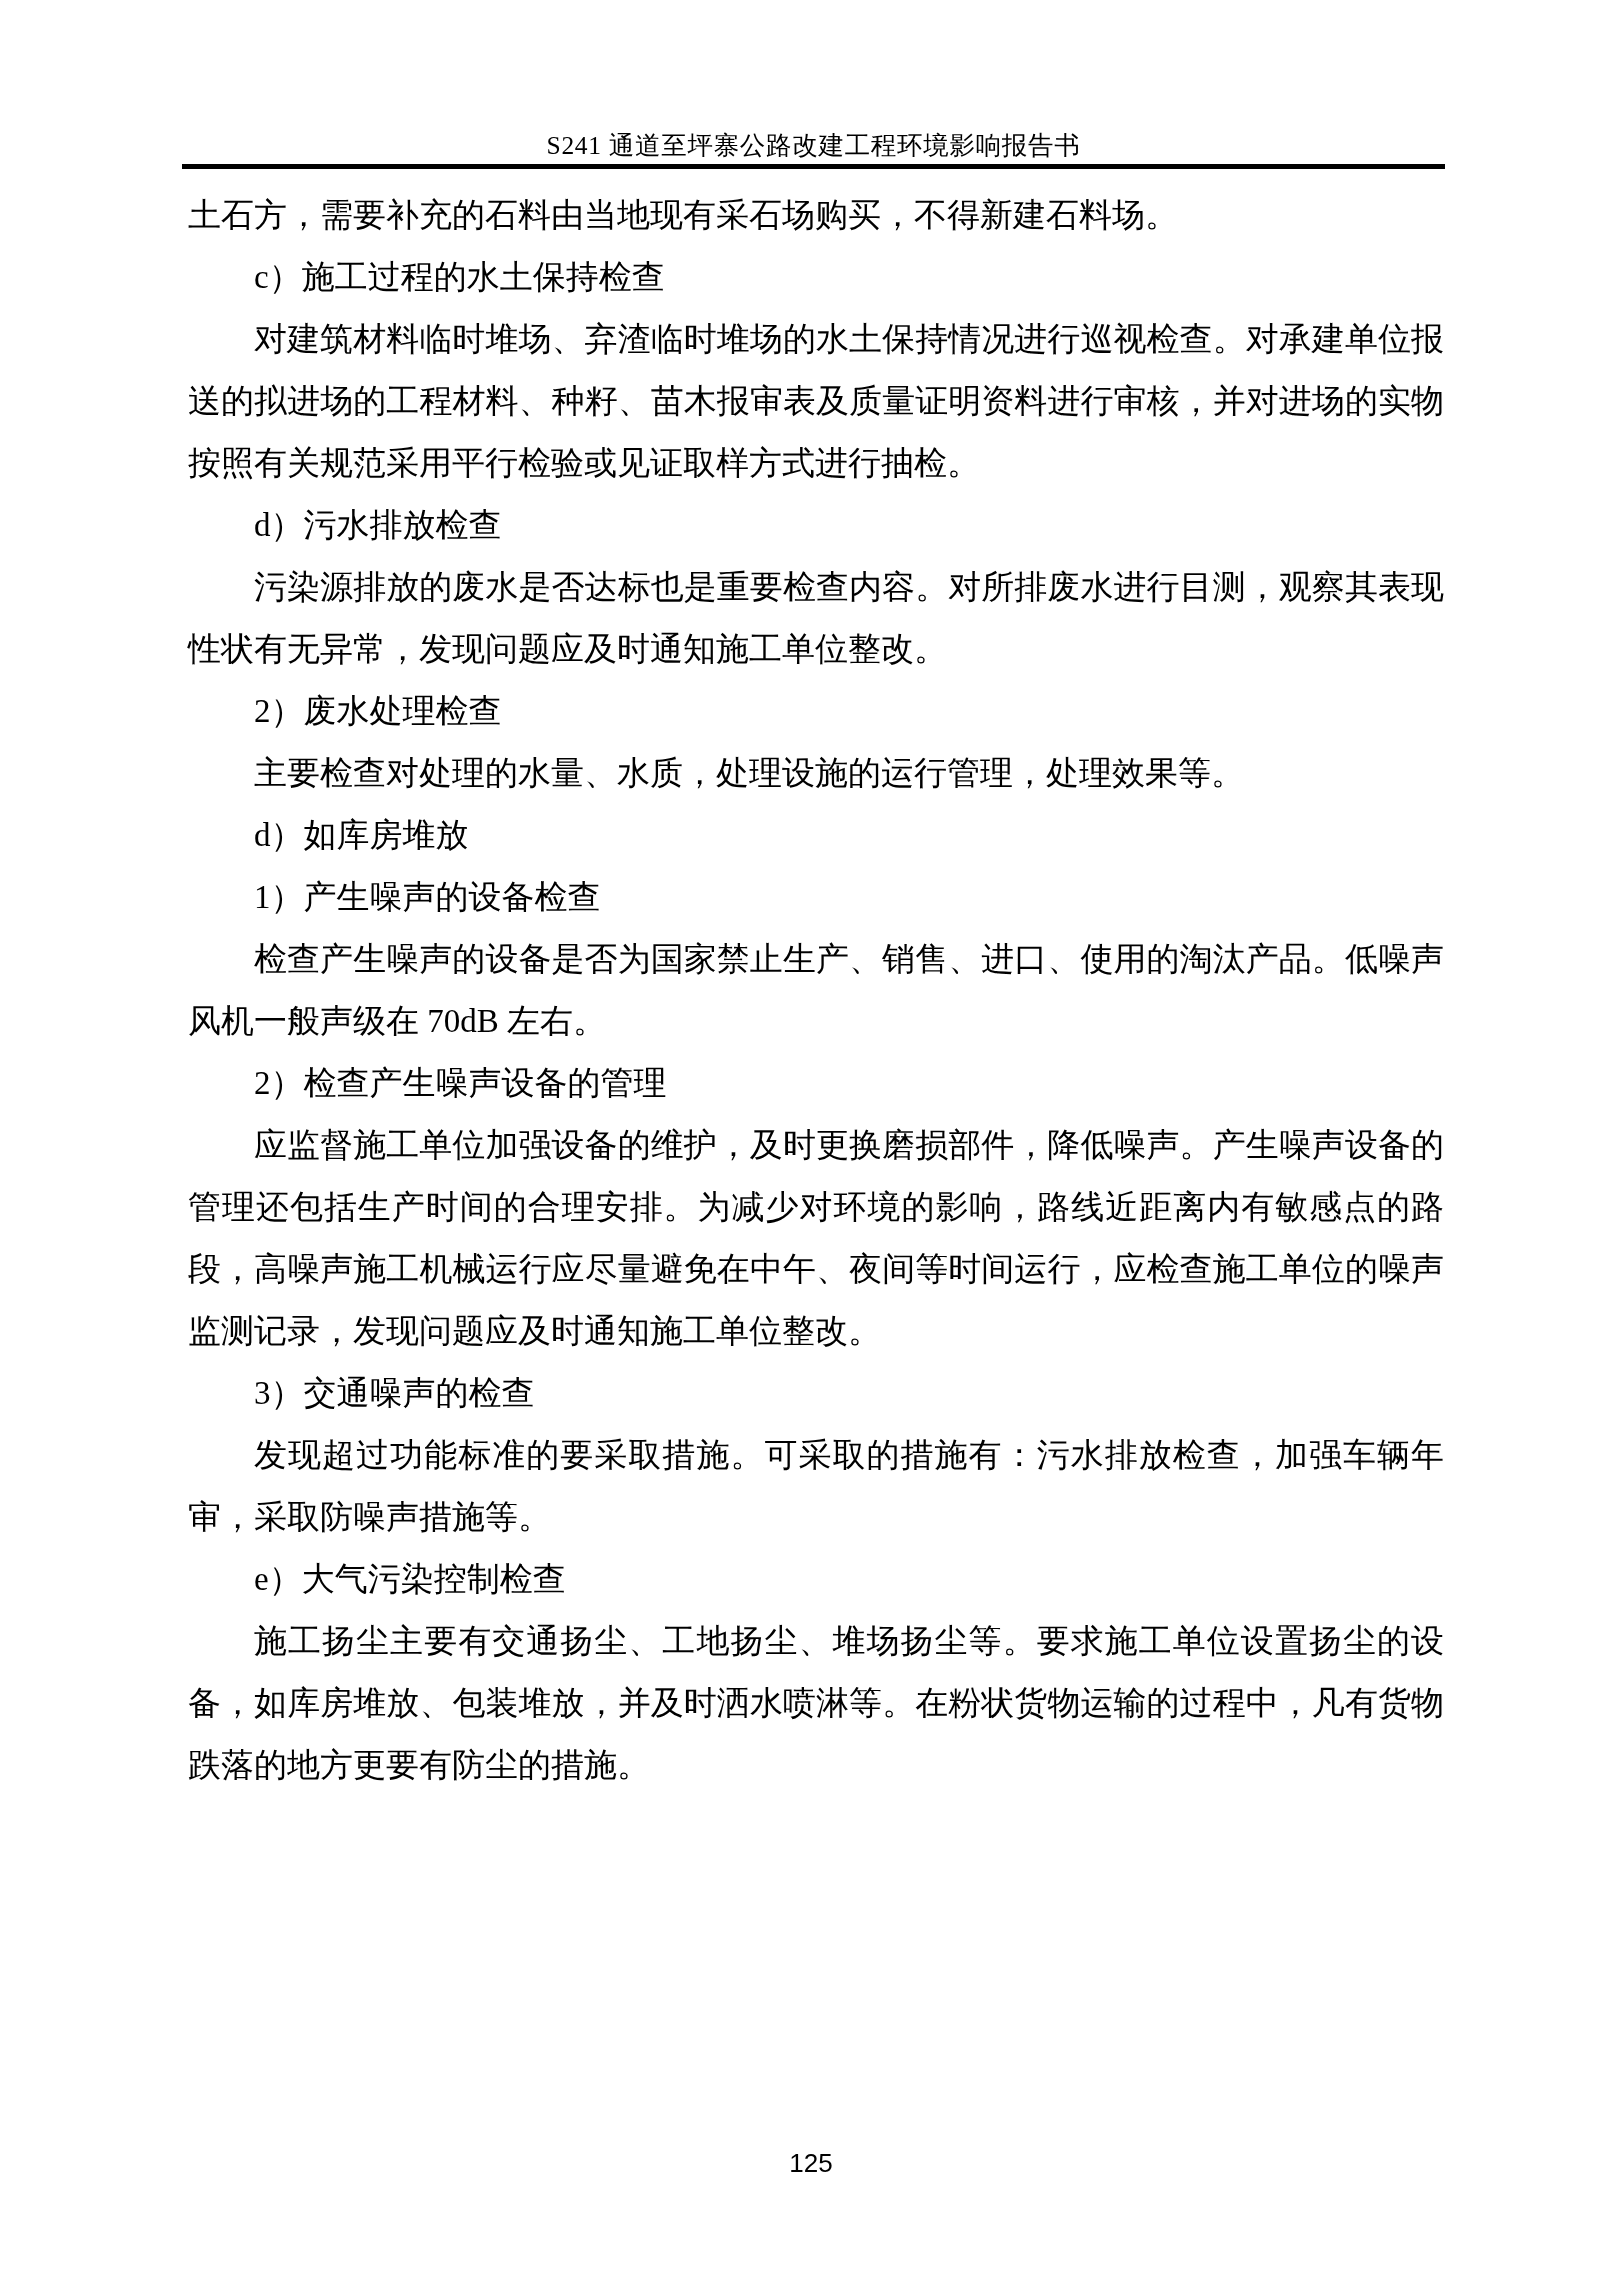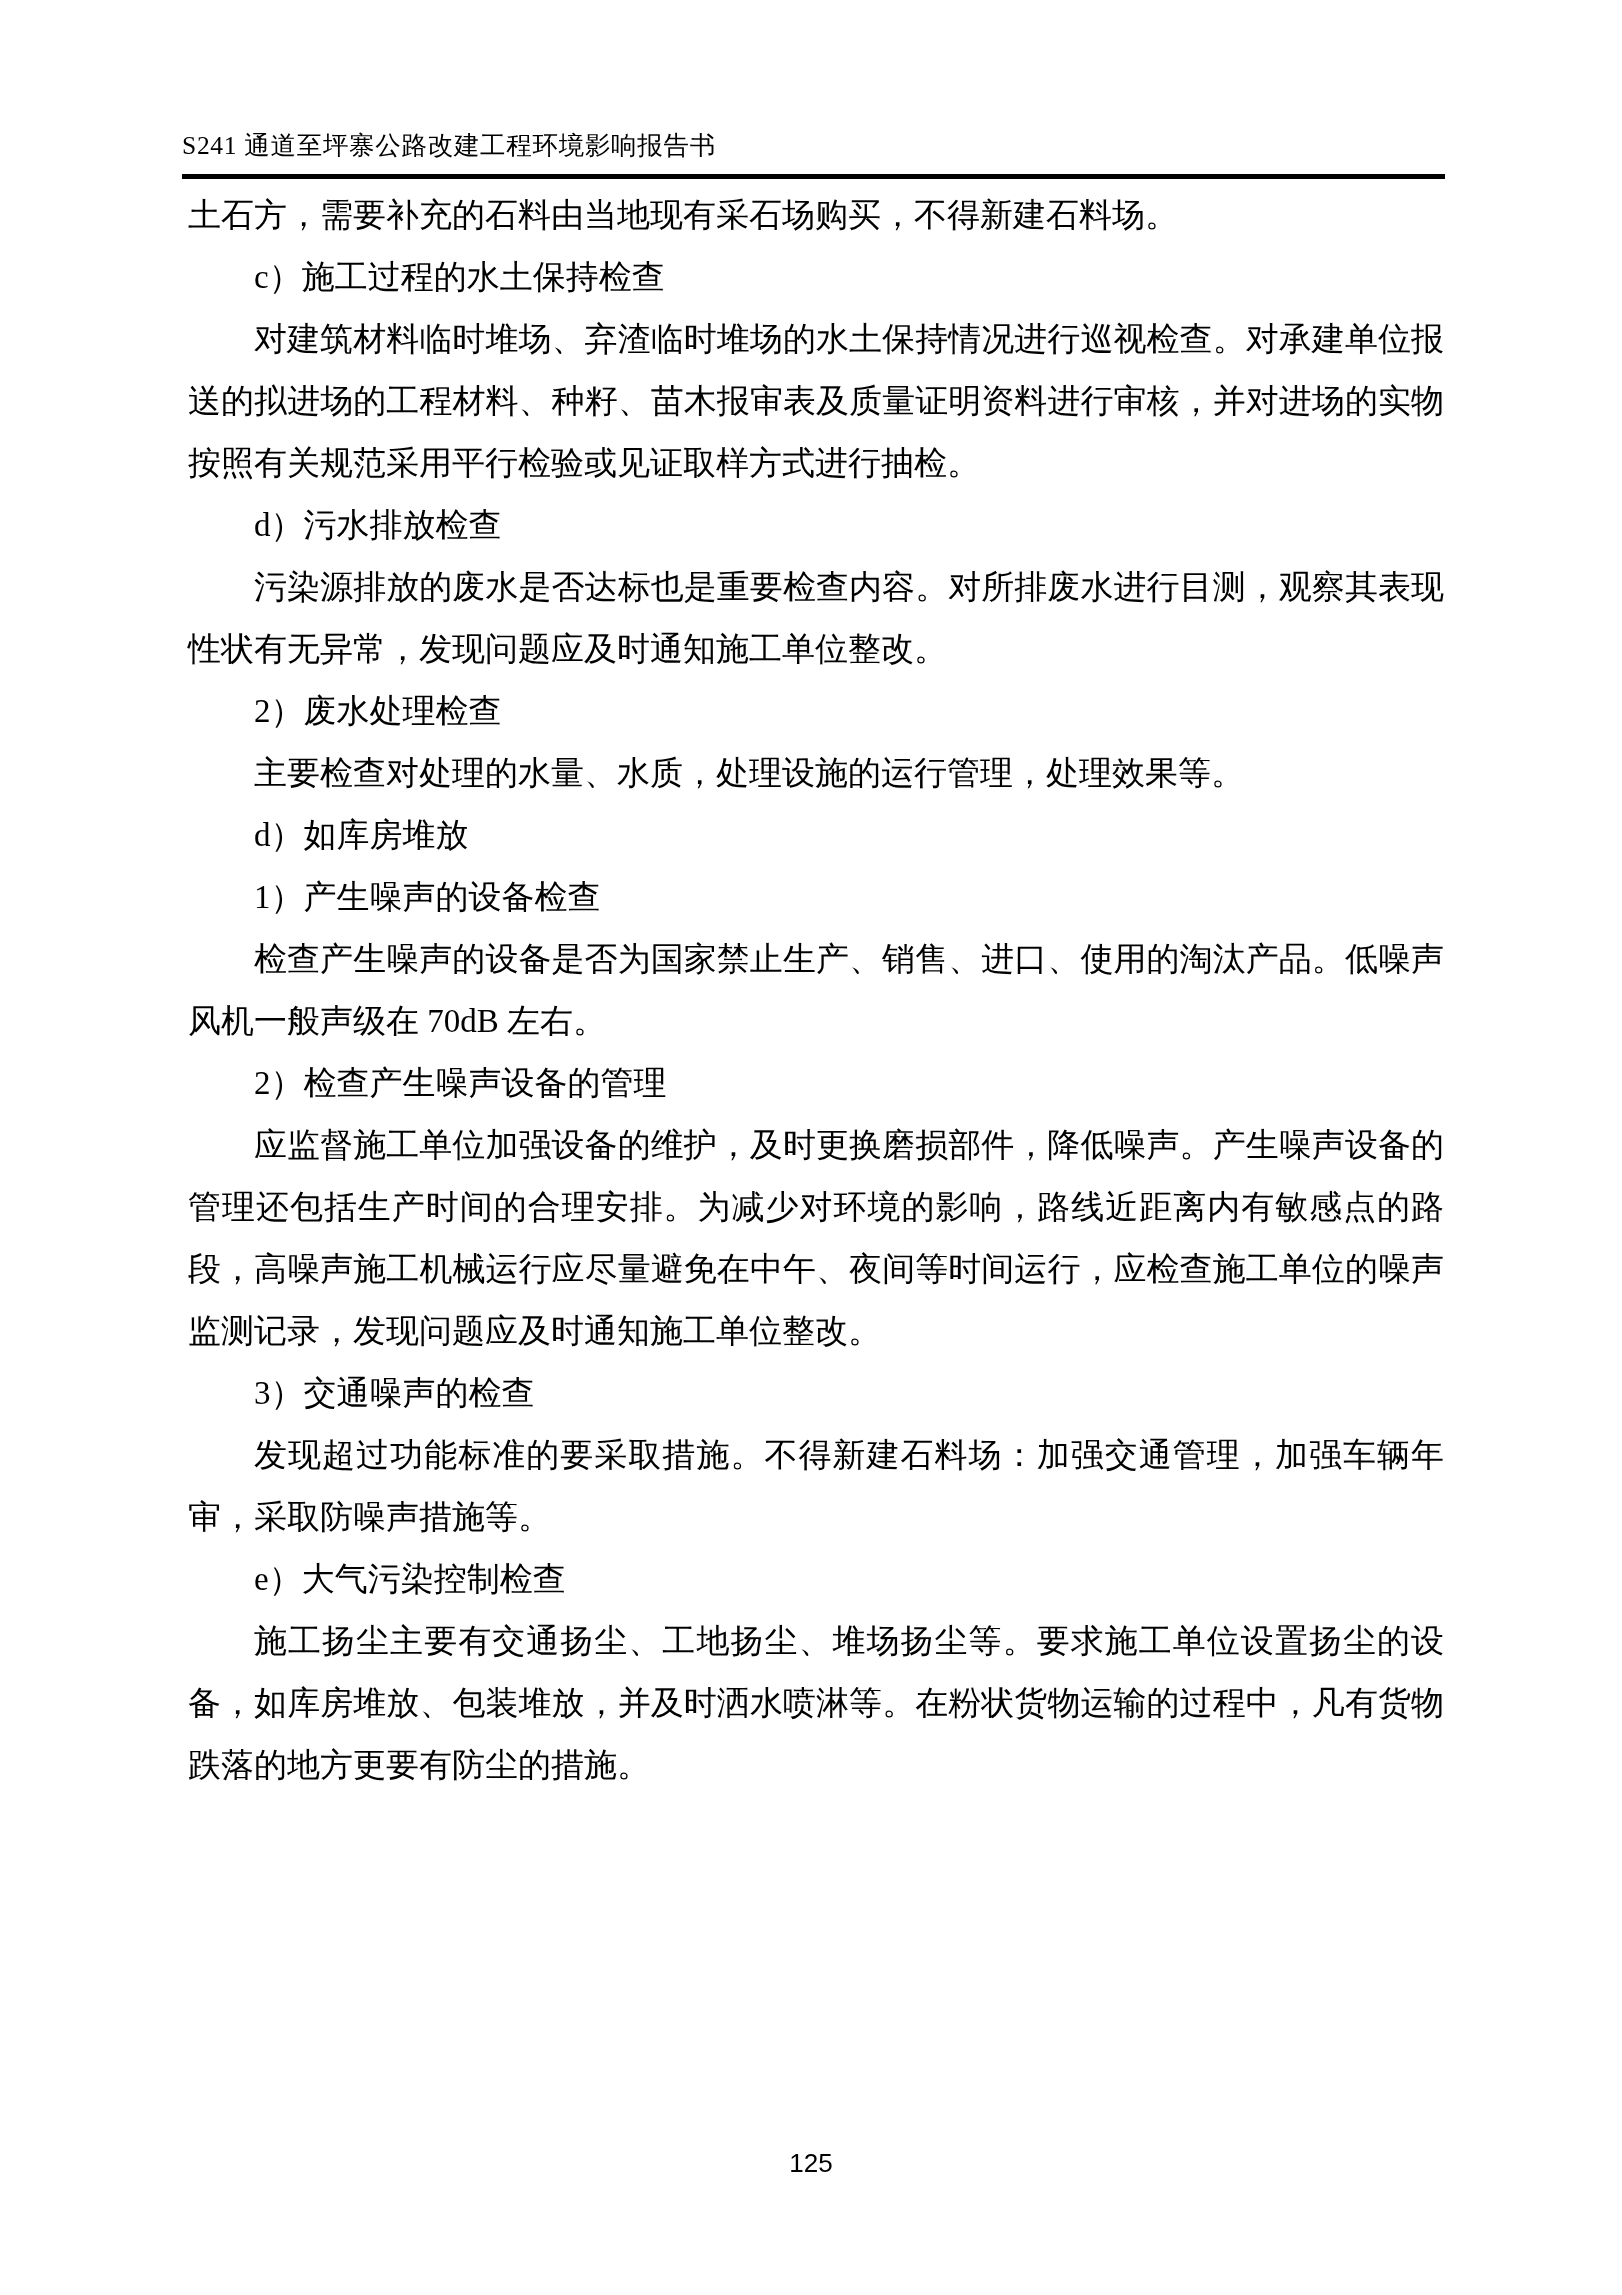--- a/index.html
+++ b/index.html
@@ -15,24 +15,24 @@
     position: relative;
     width: 1622px;
     height: 2295px;
     background: #ffffff;
   }
   .page-header {
     position: absolute;
     top: 128px;
     left: 182px;
     width: 1263px;
-    text-align: left;
+    text-align: center;
     font-size: 25.5px;
     letter-spacing: 0.7px;
-    padding-bottom: 11px;
+    padding-bottom: 1px;
     border-bottom: 5.9px solid #000000;
     white-space: nowrap;
   }
   .doc-body {
     position: absolute;
     top: 184px;
     left: 188px;
     width: 1256px;
     font-size: 33px;
     line-height: 62px;
@@ -67,21 +67,21 @@
       <p class="indent">d）污水排放检查</p>
       <p class="indent">污染源排放的废水是否达标也是重要检查内容。对所排废水进行目测，观察其表现性状有无异常，发现问题应及时通知施工单位整改。</p>
       <p class="indent">2）废水处理检查</p>
       <p class="indent">主要检查对处理的水量、水质，处理设施的运行管理，处理效果等。</p>
       <p class="indent">d）如库房堆放</p>
       <p class="indent">1）产生噪声的设备检查</p>
       <p class="indent">检查产生噪声的设备是否为国家禁止生产、销售、进口、使用的淘汰产品。低噪声风机一般声级在 70dB 左右。</p>
       <p class="indent">2）检查产生噪声设备的管理</p>
       <p class="indent">应监督施工单位加强设备的维护，及时更换磨损部件，降低噪声。产生噪声设备的管理还包括生产时间的合理安排。为减少对环境的影响，路线近距离内有敏感点的路段，高噪声施工机械运行应尽量避免在中午、夜间等时间运行，应检查施工单位的噪声监测记录，发现问题应及时通知施工单位整改。</p>
       <p class="indent">3）交通噪声的检查</p>
-      <p class="indent">发现超过功能标准的要采取措施。不得新建石料场：加强交通管理，加强车辆年审，采取防噪声措施等。</p>
+      <p class="indent">发现超过功能标准的要采取措施。可采取的措施有：污水排放检查，加强车辆年审，采取防噪声措施等。</p>
       <p class="indent">e）大气污染控制检查</p>
       <p class="indent">施工扬尘主要有交通扬尘、工地扬尘、堆场扬尘等。要求施工单位设置扬尘的设备，如库房堆放、包装堆放，并及时洒水喷淋等。在粉状货物运输的过程中，凡有货物跌落的地方更要有防尘的措施。</p>
     </main>
 
   <footer class="page-footer">
     <span>125</span>
   </footer>
 
 </div>
 

